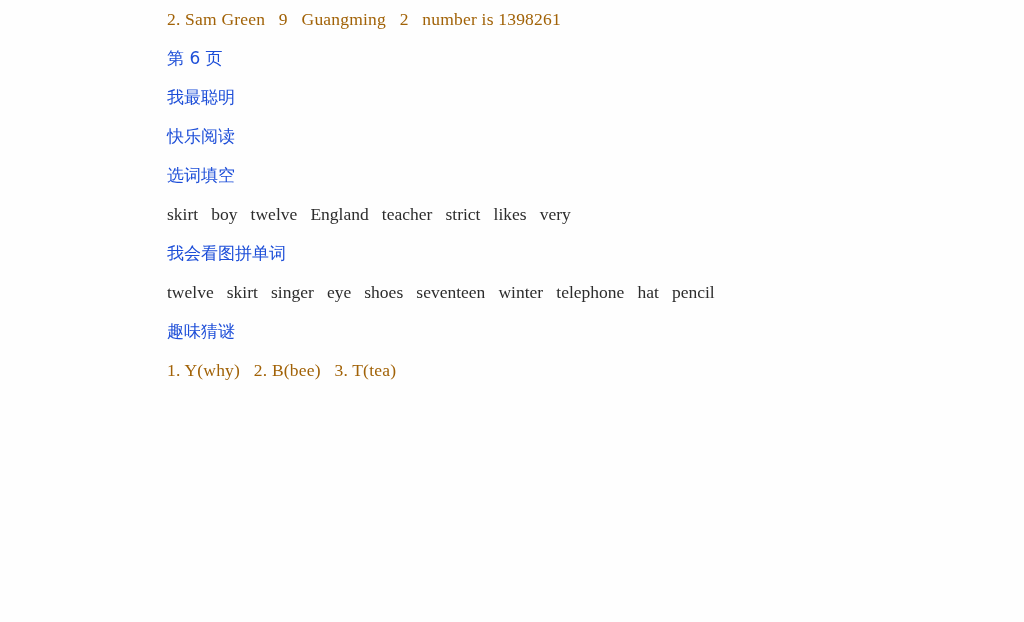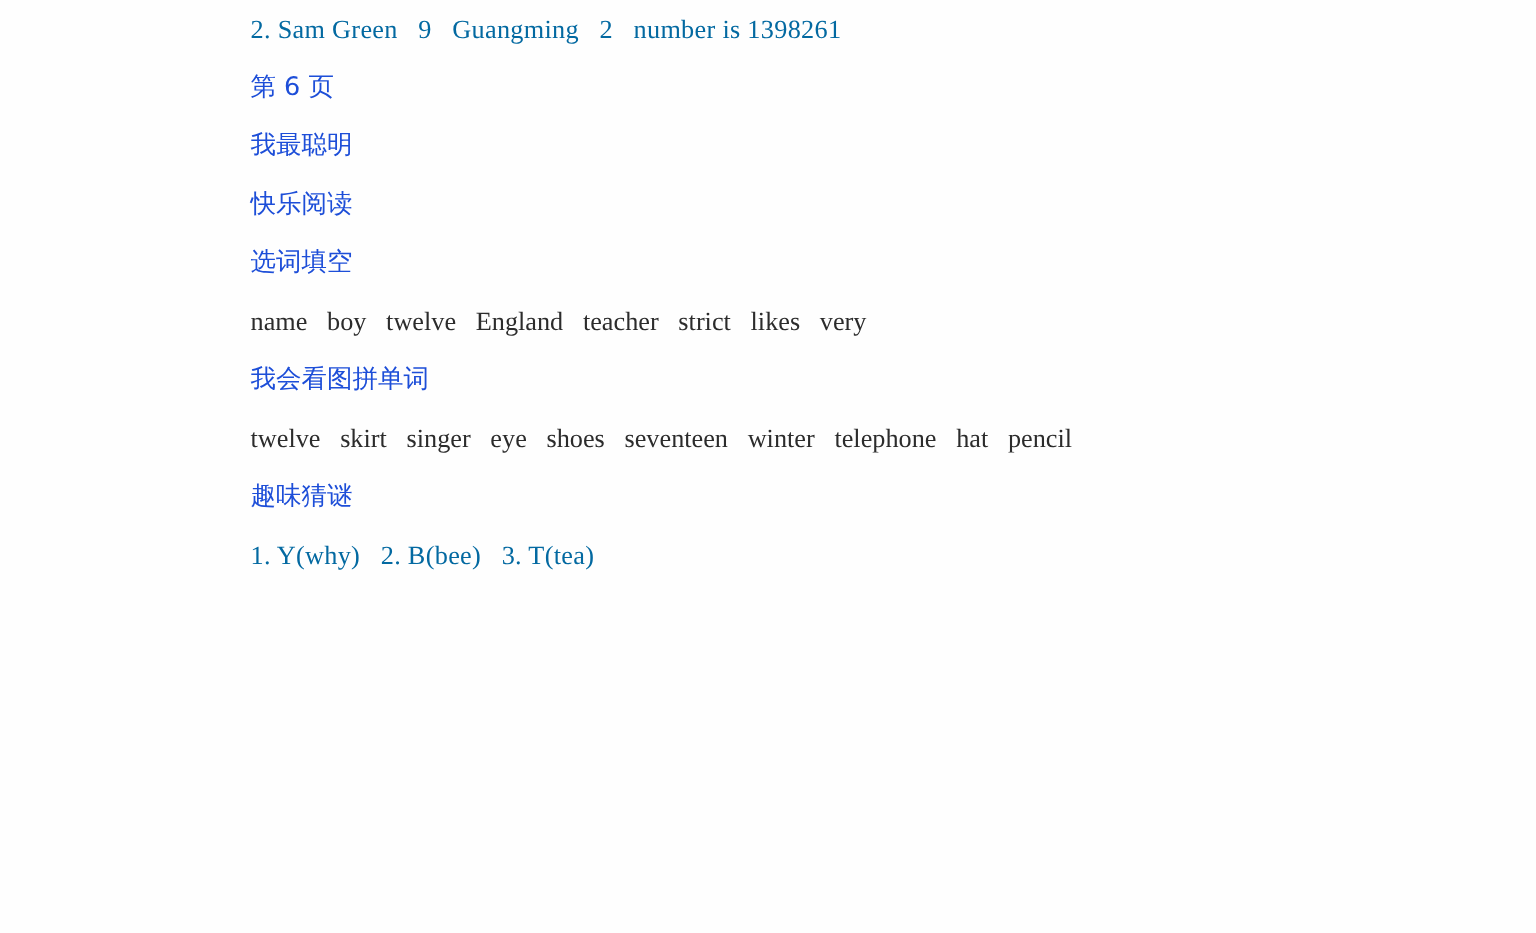--- a/index.html
+++ b/index.html
@@ -29,21 +29,21 @@
   .line {
     display: block;
     white-space: pre;
     line-height: 39px;
     height: 39px;
   }
   
   .en {
     font-family: "Liberation Serif", "DejaVu Serif", serif;
     font-size: 17.5px;
-    color: #0369a1;
+    color: #a16207;
     letter-spacing: 0.2px;
   }
   
   .cn {
     font-family: "DejaVu Sans", "Liberation Sans", sans-serif;
     font-size: 17px;
     color: #1d4ed8;
   }
   .circled {
     font-family: "DejaVu Sans", "Liberation Sans", sans-serif;
@@ -67,21 +67,21 @@
 
     <span class="line cn">第 6 页</span>
 
     <span class="line cn">我最聪明</span>
 
 
     <span class="line cn">快乐阅读</span>
 
     <span class="line cn">选词填空</span>
 
-    <span class="line wordlist">name   boy   twelve   England   teacher   strict   likes   very</span>
+    <span class="line wordlist">skirt   boy   twelve   England   teacher   strict   likes   very</span>
 
     <span class="line cn">我会看图拼单词</span>
 
 
 
 
     <span class="line wordlist">twelve   skirt   singer   eye   shoes   seventeen   winter   telephone   hat   pencil</span>
 
 
     <span class="line cn">趣味猜谜</span>

